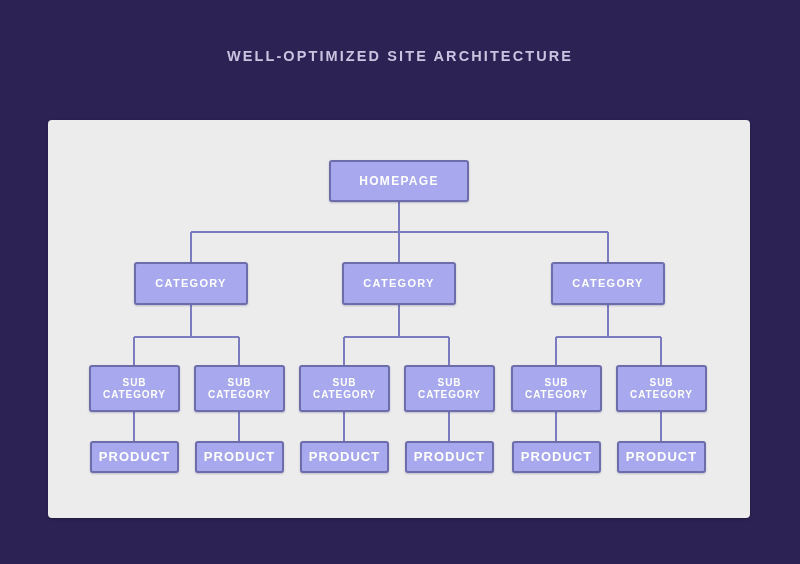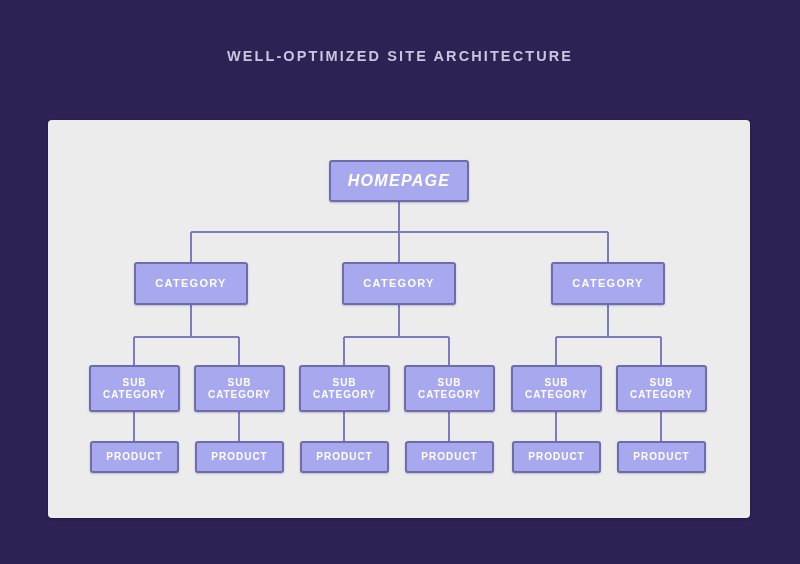--- a/index.html
+++ b/index.html
@@ -60,35 +60,34 @@
     text-transform: uppercase;
     display: flex;
     align-items: center;
     justify-content: center;
     text-align: center;
     line-height: 1.18;
     letter-spacing: 1.1px;
     box-shadow: 0 1px 2px rgba(60,50,110,0.28);
   }
   .node-homepage {
-    font-size: 16px;
+    font-size: 12px;
     letter-spacing: 1.3px;
-    font-style: italic;
   }
   .node-category {
     font-size: 11px;
     letter-spacing: 1.3px;
   }
   .node-subcategory {
     font-size: 10px;
     letter-spacing: 0.9px;
     justify-content: center;
   }
   .node-product {
-    font-size: 10px;
+    font-size: 13px;
     letter-spacing: 1.0px;
   }
   .node-label {
     display: block;
     width: 100%;
     padding: 0 3px;
     box-sizing: border-box;
   }
 </style>
 </head>

